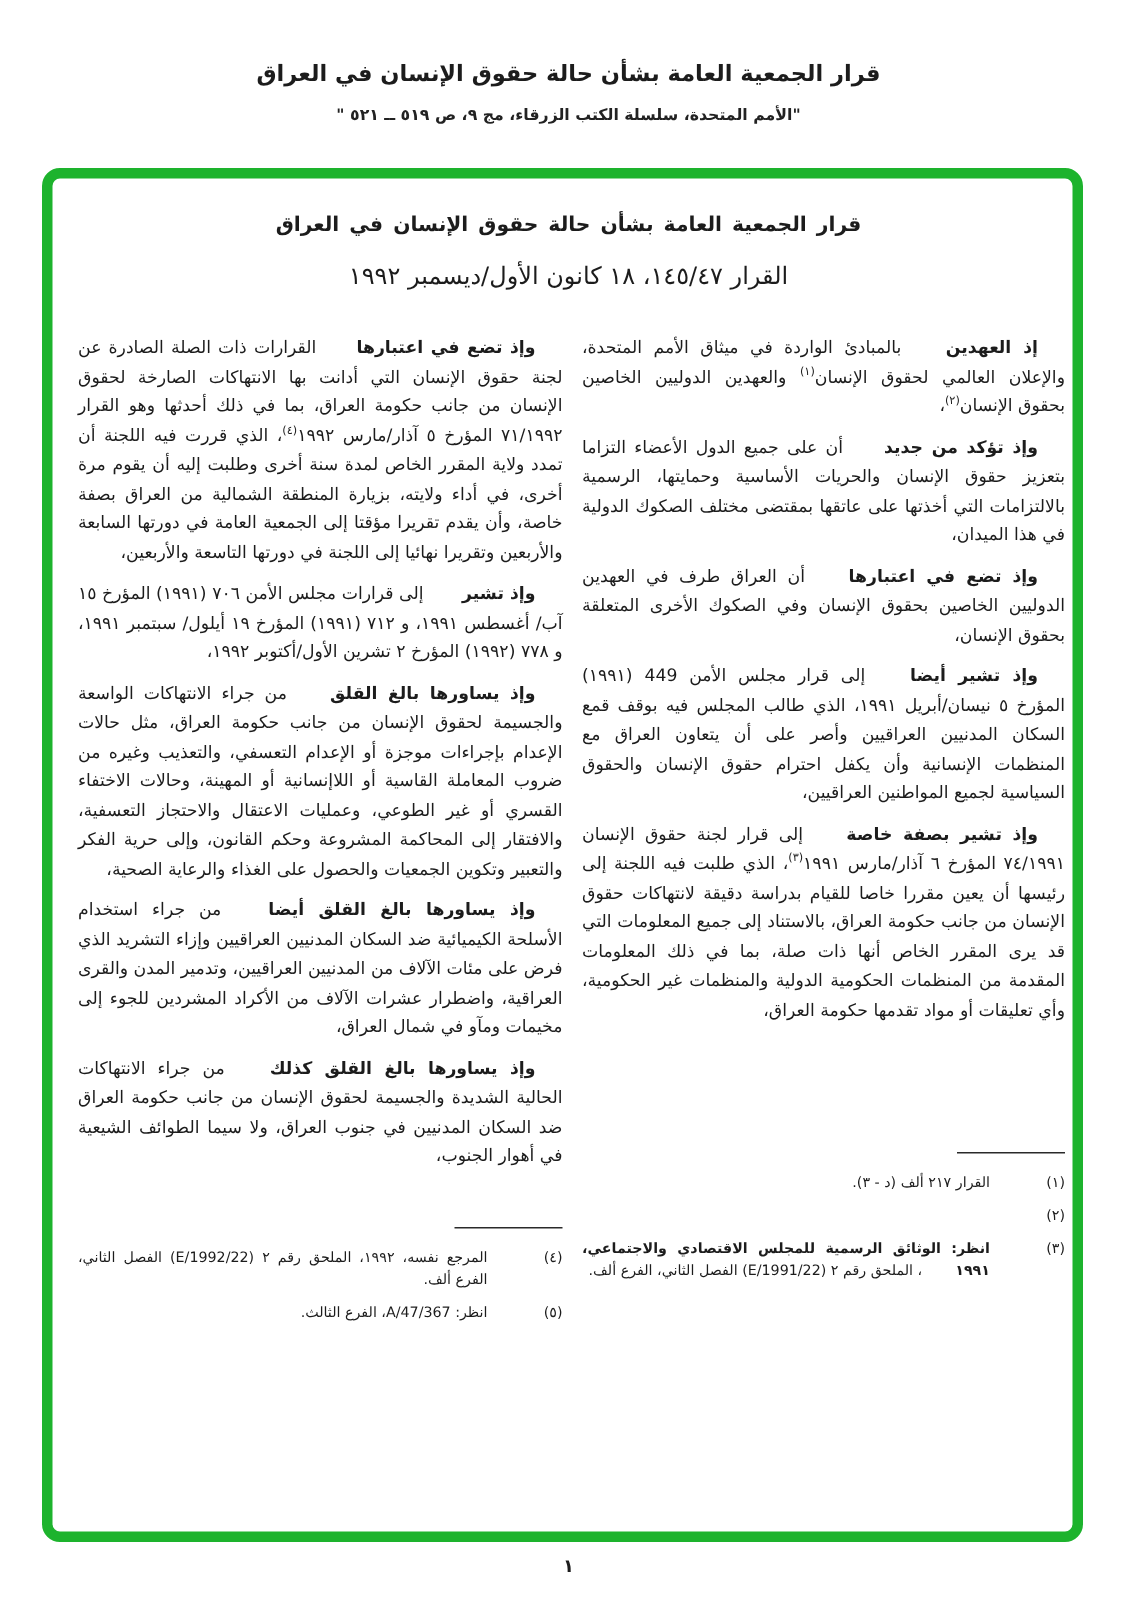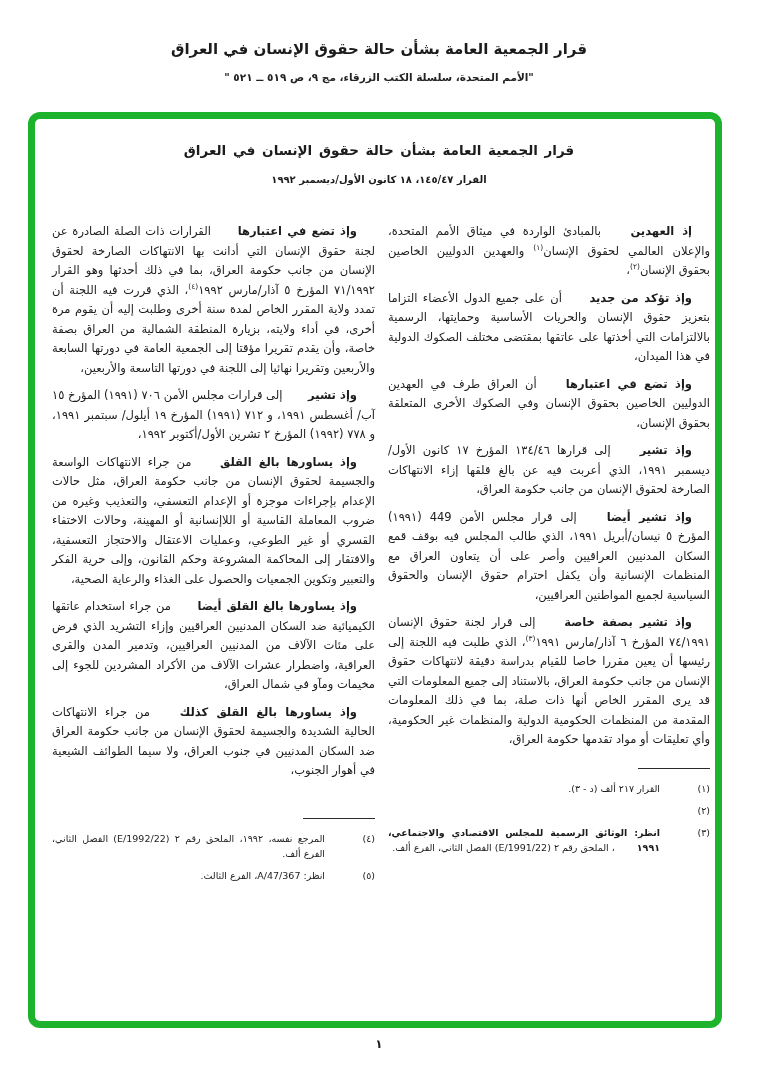--- a/index.html
+++ b/index.html
@@ -12,21 +12,21 @@
     font-weight:bold;font-size:15px;direction:rtl;}
   .ph-source{position:absolute;top:71px;left:0;right:0;text-align:center;
     font-weight:bold;font-size:10.5px;direction:rtl;color:#222;}
   
   .frame{position:absolute;left:28px;top:112px;width:694px;height:916px;
     box-sizing:border-box;border:7px solid #1db32d;border-radius:12px;background:#fff;}
   
   .doc-title{position:absolute;top:142px;left:40px;right:40px;text-align:center;
     font-weight:bold;font-size:13.5px;direction:rtl;word-spacing:2px;}
   .doc-sub{position:absolute;top:174px;left:40px;right:40px;text-align:center;
-    font-weight:bold;font-size:10px;direction:rtl;}
+    font-weight:normal;font-size:16px;direction:rtl;}
   
   .col{position:absolute;top:222px;direction:rtl;font-size:11.5px;line-height:19.5px;
     text-align:justify;}
   .col-right{left:388px;width:322px;height:660px;}
   .col-left{left:52px;width:323px;height:660px;}
   .para{margin:0 0 8px 0;text-indent:18px;}
   .lead{font-weight:bold;padding-left:22px;}
   .opening{font-weight:bold;font-style:italic;}
   sup.fn-ref{font-size:7.5px;line-height:0;vertical-align:super;}
   
@@ -52,21 +52,20 @@
 <div class="frame" style="border-color: rgb(29, 179, 45);"></div>
 
 <div class="doc-title">قرار الجمعية العامة بشأن حالة حقوق الإنسان في العراق</div>
 <div class="doc-sub">القرار ١٤٥/٤٧، ١٨ كانون الأول/ديسمبر ١٩٩٢</div>
 
 <div class="col col-right">
   <div>
       <p class="para"><span class="lead">إذ العهدين</span><span class=""> بالمبادئ الواردة في ميثاق الأمم المتحدة، والإعلان العالمي لحقوق الإنسان</span><sup class="fn-ref">(١)</sup><span class=""> والعهدين الدوليين الخاصين بحقوق الإنسان</span><sup class="fn-ref">(٢)</sup><span class="">،</span></p>
       <p class="para"><span class="lead">وإذ تؤكد من جديد</span><span class=""> أن على جميع الدول الأعضاء التزاما بتعزيز حقوق الإنسان والحريات الأساسية وحمايتها، الرسمية بالالتزامات التي أخذتها على عاتقها بمقتضى مختلف الصكوك الدولية في هذا الميدان،</span></p>
       <p class="para"><span class="lead">وإذ تضع في اعتبارها</span><span class=""> أن العراق طرف في العهدين الدوليين الخاصين بحقوق الإنسان وفي الصكوك الأخرى المتعلقة بحقوق الإنسان،</span></p>
-      <p class="para"><span class="lead">وإذ تشير</span><span class=""> إلى قرارها ١٣٤/٤٦ المؤرخ ١٧ كانون الأول/ ديسمبر ١٩٩١، الذي أعربت فيه عن بالغ قلقها إزاء الانتهاكات الصارخة لحقوق الإنسان من جانب حكومة العراق،</span></p>
       <p class="para"><span class="lead">وإذ تشير أيضا</span><span class=""> إلى قرار مجلس الأمن 449 (١٩٩١) المؤرخ ٥ نيسان/أبريل ١٩٩١، الذي طالب المجلس فيه بوقف قمع السكان المدنيين العراقيين وأصر على أن يتعاون العراق مع المنظمات الإنسانية وأن يكفل احترام حقوق الإنسان والحقوق السياسية لجميع المواطنين العراقيين،</span></p>
       <p class="para"><span class="lead">وإذ تشير بصفة خاصة</span><span class=""> إلى قرار لجنة حقوق الإنسان ٧٤/١٩٩١ المؤرخ ٦ آذار/مارس ١٩٩١</span><sup class="fn-ref">(٣)</sup><span class="">، الذي طلبت فيه اللجنة إلى رئيسها أن يعين مقررا خاصا للقيام بدراسة دقيقة لانتهاكات حقوق الإنسان من جانب حكومة العراق، بالاستناد إلى جميع المعلومات التي قد يرى المقرر الخاص أنها ذات صلة، بما في ذلك المعلومات المقدمة من المنظمات الحكومية الدولية والمنظمات غير الحكومية، وأي تعليقات أو مواد تقدمها حكومة العراق،</span></p>
     </div>
   <div class="fn-block">
     <div class="fn-sep"></div>
     <div>
         <div class="footnote">
           <span class="fn-marker">(١)</span>
           <span class="fn-text"><span class="">القرار ٢١٧ ألف (د - ٣).</span></span>
         </div>
@@ -79,21 +78,21 @@
         </div>
       </div>
   </div>
 </div>
 
 <div class="col col-left">
   <div>
       <p class="para"><span class="lead">وإذ تضع في اعتبارها</span><span class=""> القرارات ذات الصلة الصادرة عن لجنة حقوق الإنسان التي أدانت بها الانتهاكات الصارخة لحقوق الإنسان من جانب حكومة العراق، بما في ذلك أحدثها وهو القرار ٧١/١٩٩٢ المؤرخ ٥ آذار/مارس ١٩٩٢</span><sup class="fn-ref">(٤)</sup><span class="">، الذي قررت فيه اللجنة أن تمدد ولاية المقرر الخاص لمدة سنة أخرى وطلبت إليه أن يقوم مرة أخرى، في أداء ولايته، بزيارة المنطقة الشمالية من العراق بصفة خاصة، وأن يقدم تقريرا مؤقتا إلى الجمعية العامة في دورتها السابعة والأربعين وتقريرا نهائيا إلى اللجنة في دورتها التاسعة والأربعين،</span></p>
       <p class="para"><span class="lead">وإذ تشير</span><span class=""> إلى قرارات مجلس الأمن ٧٠٦ (١٩٩١) المؤرخ ١٥ آب/ أغسطس ١٩٩١، و ٧١٢ (١٩٩١) المؤرخ ١٩ أيلول/ سبتمبر ١٩٩١، و ٧٧٨ (١٩٩٢) المؤرخ ٢ تشرين الأول/أكتوبر ١٩٩٢،</span></p>
       <p class="para"><span class="lead">وإذ يساورها بالغ القلق</span><span class=""> من جراء الانتهاكات الواسعة والجسيمة لحقوق الإنسان من جانب حكومة العراق، مثل حالات الإعدام بإجراءات موجزة أو الإعدام التعسفي، والتعذيب وغيره من ضروب المعاملة القاسية أو اللاإنسانية أو المهينة، وحالات الاختفاء القسري أو غير الطوعي، وعمليات الاعتقال والاحتجاز التعسفية، والافتقار إلى المحاكمة المشروعة وحكم القانون، وإلى حرية الفكر والتعبير وتكوين الجمعيات والحصول على الغذاء والرعاية الصحية،</span></p>
-      <p class="para"><span class="lead">وإذ يساورها بالغ القلق أيضا</span><span class=""> من جراء استخدام عاتقها الكيميائية ضد السكان المدنيين العراقيين وإزاء التشريد الذي فرض على مئات الآلاف من المدنيين العراقيين، وتدمير المدن والقرى العراقية، واضطرار عشرات الآلاف من الأكراد المشردين للجوء إلى مخيمات ومآو في شمال العراق،</span></p>
+      <p class="para"><span class="lead">وإذ يساورها بالغ القلق أيضا</span><span class=""> من جراء استخدام الأسلحة الكيميائية ضد السكان المدنيين العراقيين وإزاء التشريد الذي فرض على مئات الآلاف من المدنيين العراقيين، وتدمير المدن والقرى العراقية، واضطرار عشرات الآلاف من الأكراد المشردين للجوء إلى مخيمات ومآو في شمال العراق،</span></p>
       <p class="para"><span class="lead">وإذ يساورها بالغ القلق كذلك</span><span class=""> من جراء الانتهاكات الحالية الشديدة والجسيمة لحقوق الإنسان من جانب حكومة العراق ضد السكان المدنيين في جنوب العراق، ولا سيما الطوائف الشيعية في أهوار الجنوب،</span></p>
     </div>
   <div class="fn-block">
     <div class="fn-sep"></div>
     <div>
         <div class="footnote">
           <span class="fn-marker">(٤)</span>
           <span class="fn-text"><span class="">المرجع نفسه، ١٩٩٢، الملحق رقم ٢ (E/1992/22) الفصل الثاني، الفرع ألف.</span></span>
         </div>
         <div class="footnote">

